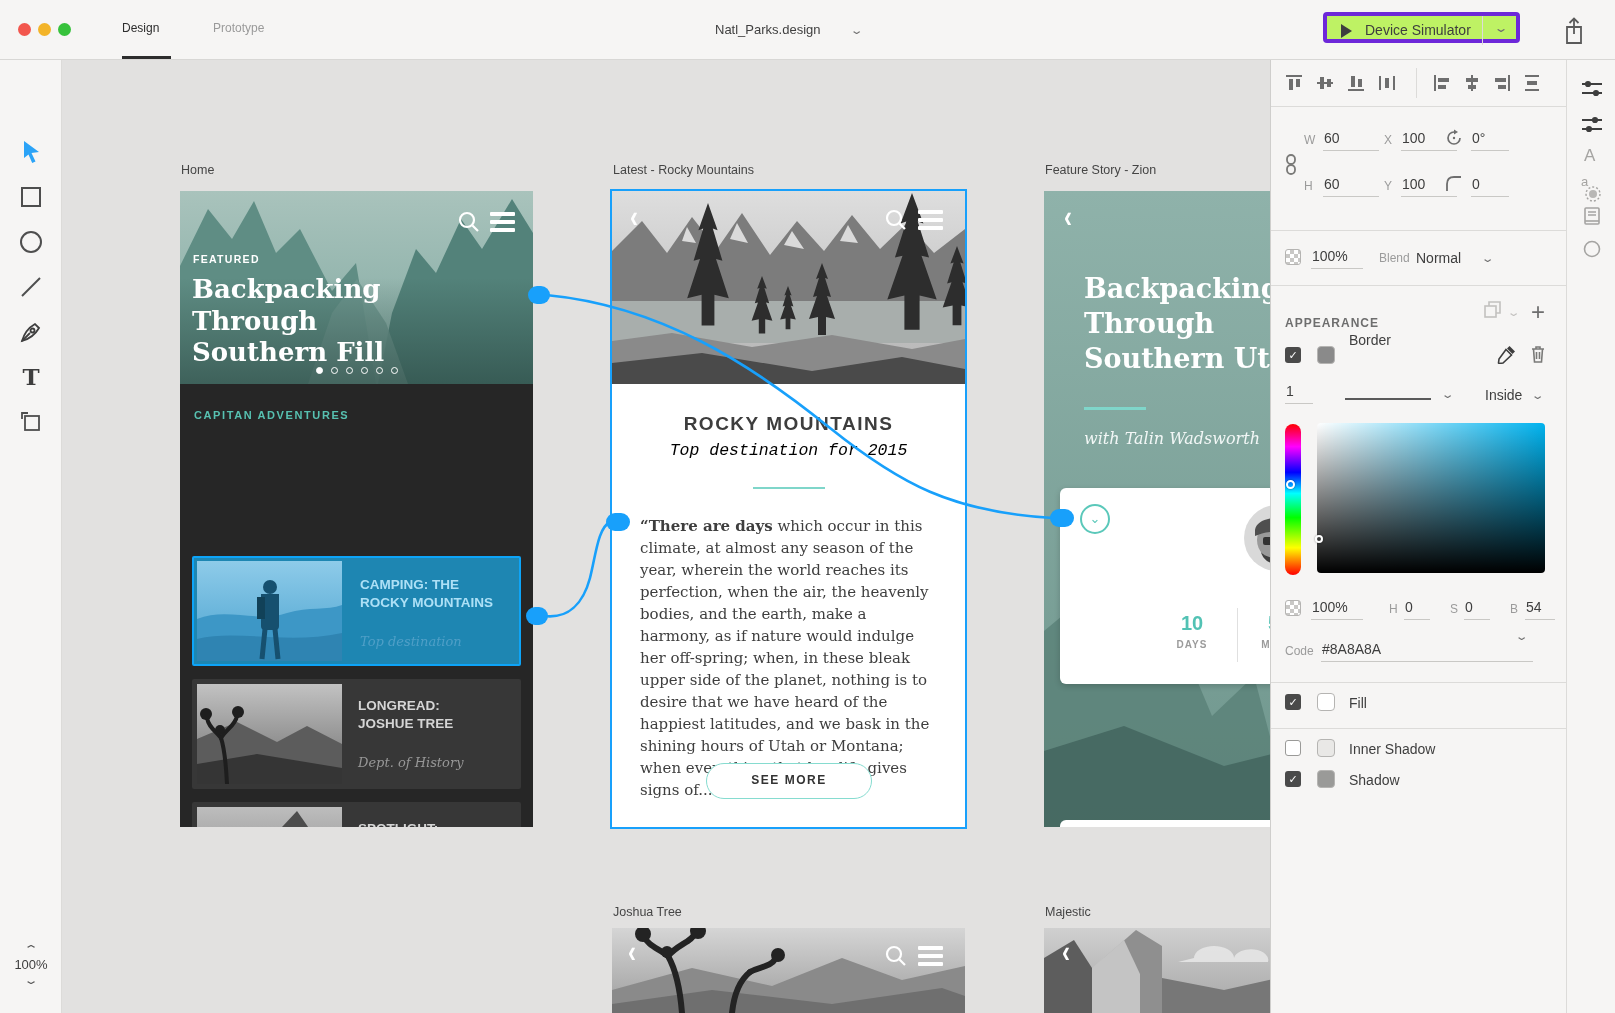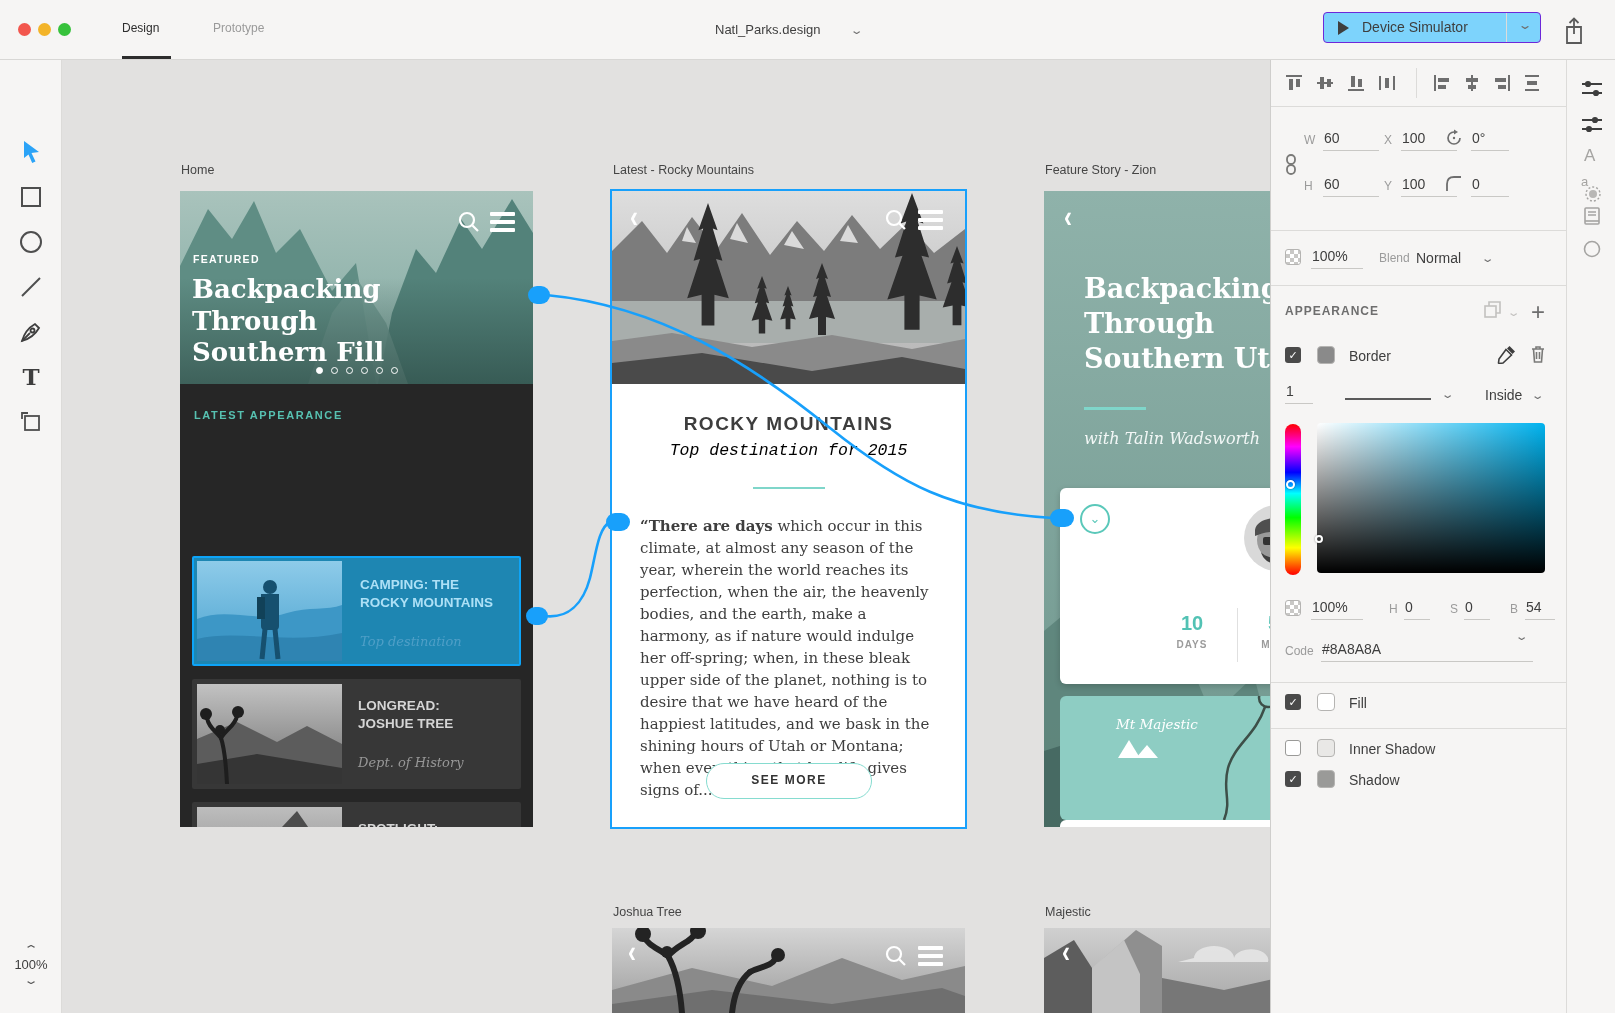--- a/index.html
+++ b/index.html
@@ -8,21 +8,21 @@
        font-family:"Liberation Sans",sans-serif;-webkit-font-smoothing:antialiased;}
   .ab{position:absolute;}
   
   .topbar{left:0;top:0;width:1615px;height:60px;background:#f6f5f4;border-bottom:1px solid #d8d7d5;z-index:30;}
   .light{width:13px;height:13px;border-radius:50%;top:23px;}
   .tab{font-size:12px;color:#9a9a9a;top:21px;cursor:default;}
   .tab.active{color:#2d2d2d;}
   .tab-underline{height:3px;background:#2d2d2d;top:56px;}
   .doc-title{font-size:13px;color:#3f3f3f;top:22px;}
   .chev{display:inline-block;color:#6f6f6f;font-size:11px;transform:scaleX(1.5);}
-  .devsim{left:1323px;top:12px;width:218px;height:31px;background:#7dd3fc;border:1px solid #6d28d9;border-radius:4px;}
+  .devsim{left:1323px;top:12px;width:197px;height:31px;background:#bef264;border:4px solid #6d28d9;border-radius:4px;}
   .devsim .play{position:absolute;left:14px;top:8px;width:0;height:0;border-left:11px solid #3e3e3e;border-top:7px solid transparent;border-bottom:7px solid transparent;}
   .devsim .dtxt{position:absolute;left:38px;top:6px;font-size:14px;color:#3e3e3e;}
   .devsim .dsep{position:absolute;right:33px;top:0;width:1px;height:29px;background:#dddcda;}
   .devsim .dchev{position:absolute;right:10px;top:5px;color:#6f6f6f;font-size:12px;}
   
   .tools{left:0;top:60px;width:62px;height:953px;background:#f6f5f4;border-right:1px solid #dcdbd9;z-index:20;}
   .tool{left:17px;width:28px;height:28px;display:flex;align-items:center;justify-content:center;}
   .zoomctl{left:0;bottom:28px;width:62px;text-align:center;color:#3e3e3e;}
   .zoomctl .zc{color:#555;font-size:11px;line-height:10px;display:block;transform:scaleX(1.7);}
   .zoomctl .zv{font-size:13px;display:block;margin:3px 0;}
@@ -205,21 +205,21 @@
           <i></i>
           <i></i>
         </div>
       <div class="ab featured" style="left:13px;top:62px">FEATURED</div>
       <div class="ab hero-title" style="left:12px;top:83px;font-size:26px;line-height:1.22">Backpacking
 Through
 Southern Fill</div>
       <div class="ab dots" style="left:0;top:169px;width:353px;text-align:center">
         <span class="on"></span><span></span><span></span><span></span><span></span><span></span>
       </div>
-      <div class="ab sec-title" style="left:14px;top:218px">LATEST APPEARANCE</div>
+      <div class="ab sec-title" style="left:14px;top:218px">CAPITAN ADVENTURES</div>
 
 
       <div class="ab hcard" style="top:488px">
         <svg class="thumb" viewBox="0 0 145 100" preserveAspectRatio="none">
           <defs>
               <linearGradient id="t3" x1="0" y1="0" x2="0" y2="1">
                 <stop offset="0" stop-color="#c2c2c2"></stop>
                 <stop offset="1" stop-color="#6e6e6e"></stop>
               </linearGradient>
             </defs>
@@ -368,33 +368,20 @@
           <div class="stat-lab">DAYS</div>
         </div>
         <div class="ab vdiv" style="left:177px;top:120px;height:54px"></div>
         <div class="ab" style="left:197px;top:124px;width:44px">
           <div class="stat-num">54</div>
           <div class="stat-lab">MILES</div>
         </div>
 
       </div>
 
-      <div class="ab zi-teal" style="top:505px">
-        <div class="ab mtlabel" style="left:56px;top:20px">Mt Majestic</div>
-        <svg class="ab" style="left:58px;top:42px" width="44" height="20" viewBox="0 0 44 20">
-          <path d="M0 20 L11 2 L22 20 Z" fill="#fff"></path>
-            <path d="M18 20 L29 7 L40 20 Z" fill="#fff"></path>
-        </svg>
-        <svg class="ab" style="left:150px;top:0" width="180" height="124" viewBox="0 0 180 124">
-          <g fill="none" stroke="#3d4f48" stroke-width="2.5">
-            <circle cx="58" cy="2" r="9"></circle>
-            <path d="M55 11 C45 40 25 48 18 72 C12 94 22 104 14 124"></path>
-          </g>
-        </svg>
-      </div>
       <div class="ab" style="left:16px;top:629px;width:330px;height:7px;background:#fff;border-radius:6px 6px 0 0"></div>
     </div>
 
     <div class="ab ab-label" style="left:551px;top:845px">Joshua Tree</div>
     <div class="ab board" style="left:550px;top:868px;width:353px;height:85px">
       <svg class="ab" style="left:0;top:0" width="353" height="85" viewBox="0 0 353 85" preserveAspectRatio="none">
         <defs>
             <linearGradient id="jsky" x1="0" y1="0" x2="0" y2="1">
               <stop offset="0" stop-color="#d5d5d5"></stop>
               <stop offset="1" stop-color="#9c9c9c"></stop>
@@ -555,33 +542,33 @@
     <div class="ab pval" style="left:200px;top:116px;width:38px">0</div>
     <div class="ab phr" style="top:170px"></div>
 
     <div class="ab checker" style="left:14px;top:189px"></div>
     <div class="ab pval" style="left:40px;top:188px;width:52px">100%</div>
     <div class="ab plabel" style="left:108px;top:191px">Blend</div>
     <div class="ab ptext" style="left:145px;top:190px">Normal</div>
     <div class="ab chev" style="left:212px;top:192px">⌄</div>
     <div class="ab phr" style="top:225px"></div>
 
-    <div class="ab apphead" style="left:14px;top:244px">APPEARANCE</div>
+    <div class="ab apphead" style="left:14px;top:256px">APPEARANCE</div>
     <div class="ab" style="left:212px;top:240px">
       <svg width="20" height="20" viewBox="0 0 20 20" fill="none" stroke="#c2c1bf" stroke-width="1.6">
           <rect x="2" y="6" width="11" height="11"></rect>
           <path d="M6 6 V2 H17 V13 H13"></path>
         </svg>
       </div>
     <div class="ab chev" style="left:238px;top:246px;color:#c2c1bf">⌄</div>
     <div class="ab" style="left:260px;top:238px;font-size:24px;color:#6e6e6e;font-weight:300">+</div>
 
     <div class="ab cb on" style="left:14px;top:287px">✓</div>
     <div class="ab swatch" style="left:46px;top:286px;background:#8a8a8a"></div>
-    <div class="ab ptext" style="left:78px;top:288px">Border</div>
+    <div class="ab ptext" style="left:78px;top:272px">Border</div>
     <div class="ab" style="left:226px;top:284px">
       <svg width="20" height="20" viewBox="0 0 20 20">
           <path d="M12.5 2 L18 7.5 L15.5 10 L10 4.5 Z" fill="#3e3e3e"></path>
           <path d="M9 5.5 L14.5 11 L6 19 L2 19.5 L1.5 19 L2 15 Z" fill="none" stroke="#3e3e3e" stroke-width="1.6"></path>
         </svg>
       </div>
     <div class="ab" style="left:258px;top:284px">
       <svg width="18" height="20" viewBox="0 0 18 20" fill="none" stroke="#7a7a78" stroke-width="1.6">
           <path d="M3 5 h12 M7 5 V3 h4 v2 M4.5 5 l1 13 h7 l1 -13"></path>
           <path d="M7.5 8 v7 M10.5 8 v7"></path>

